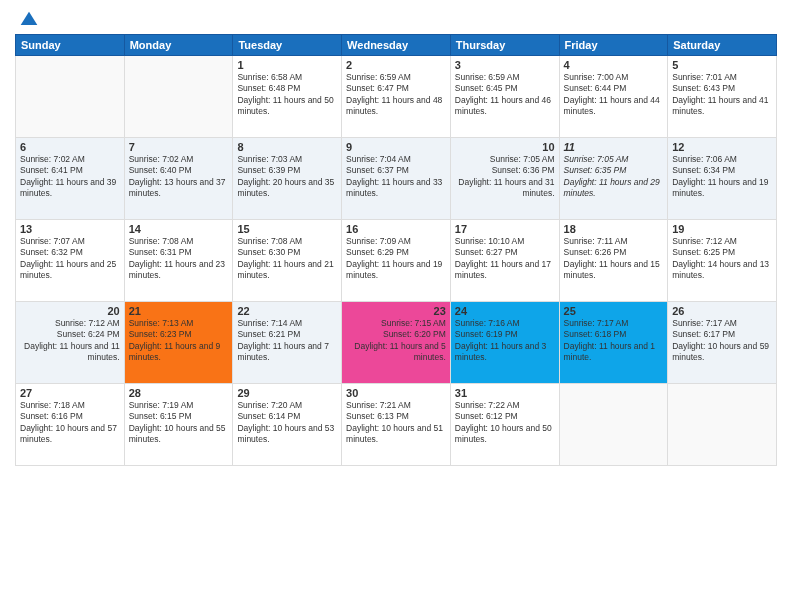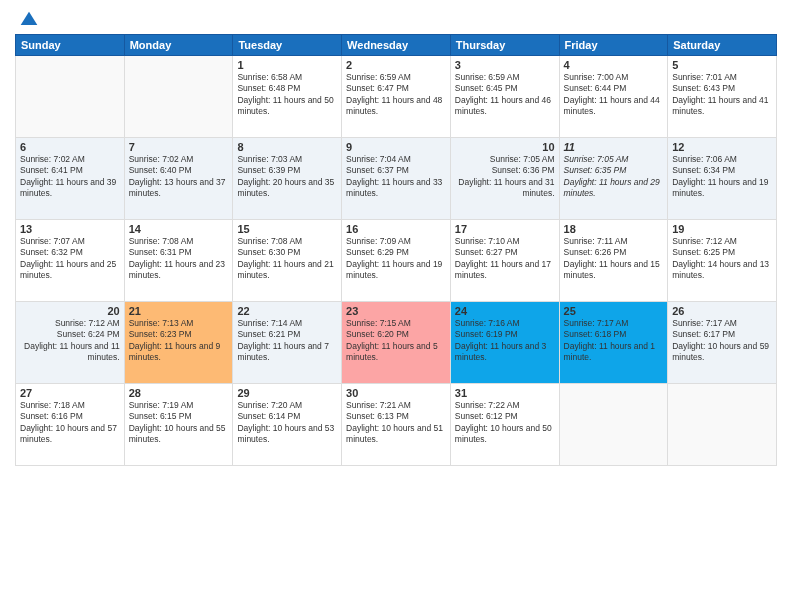--- a/index.html
+++ b/index.html
@@ -200,45 +200,45 @@
           <td>
             <span class="day-num">15</span>
             <div class="day-info"><span>Sunrise: 7:08 AM</span><br><span>Sunset: 6:30 PM</span><br><span>Daylight: 11 hours and 21 minutes.</span></div>
           </td>
           <td>
             <span class="day-num">16</span>
             <div class="day-info"><span>Sunrise: 7:09 AM</span><br><span>Sunset: 6:29 PM</span><br><span>Daylight: 11 hours and 19 minutes.</span></div>
           </td>
           <td>
             <span class="day-num">17</span>
-            <div class="day-info"><span>Sunrise: 7:10 AM</span><br><span>Sunset: 6:27 PM</span><br><span>Daylight: 11 hours and 17 minutes.</span></div>
+            <div class="day-info"><span>Sunrise: 10:10 AM</span><br><span>Sunset: 6:27 PM</span><br><span>Daylight: 11 hours and 17 minutes.</span></div>
           </td>
           <td>
             <span class="day-num">18</span>
             <div class="day-info"><span>Sunrise: 7:11 AM</span><br><span>Sunset: 6:26 PM</span><br><span>Daylight: 11 hours and 15 minutes.</span></div>
           </td>
           <td>
             <span class="day-num">19</span>
             <div class="day-info"><span>Sunrise: 7:12 AM</span><br><span>Sunset: 6:25 PM</span><br><span>Daylight: 14 hours and 13 minutes.</span></div>
           </td>
         </tr>
         <tr>
           <td style="background: rgb(238, 243, 248); text-align: right;">
             <span class="day-num">20</span>
             <div class="day-info"><span>Sunrise: 7:12 AM</span><br><span>Sunset: 6:24 PM</span><br><span>Daylight: 11 hours and 11 minutes.</span></div>
           </td>
-          <td style="background: #fdba74;">
+          <td style="background: #f97316;">
             <span class="day-num">21</span>
             <div class="day-info"><span>Sunrise: 7:13 AM</span><br><span>Sunset: 6:23 PM</span><br><span>Daylight: 11 hours and 9 minutes.</span></div>
           </td>
           <td style="background: rgb(238, 243, 248);">
             <span class="day-num">22</span>
             <div class="day-info"><span>Sunrise: 7:14 AM</span><br><span>Sunset: 6:21 PM</span><br><span>Daylight: 11 hours and 7 minutes.</span></div>
           </td>
-          <td style="background: #fca5a5;">
+          <td style="background: #ec4899; text-align: right;">
             <span class="day-num">23</span>
             <div class="day-info"><span>Sunrise: 7:15 AM</span><br><span>Sunset: 6:20 PM</span><br><span>Daylight: 11 hours and 5 minutes.</span></div>
           </td>
           <td style="background: #0ea5e9;">
             <span class="day-num">24</span>
             <div class="day-info"><span>Sunrise: 7:16 AM</span><br><span>Sunset: 6:19 PM</span><br><span>Daylight: 11 hours and 3 minutes.</span></div>
           </td>
           <td style="background: #0ea5e9;">
             <span class="day-num">25</span>
             <div class="day-info"><span>Sunrise: 7:17 AM</span><br><span>Sunset: 6:18 PM</span><br><span>Daylight: 11 hours and 1 minute.</span></div>

